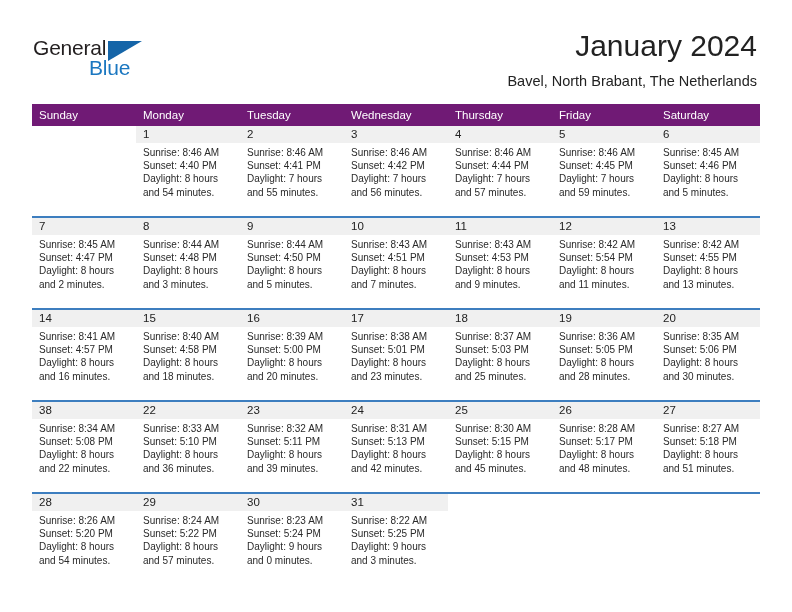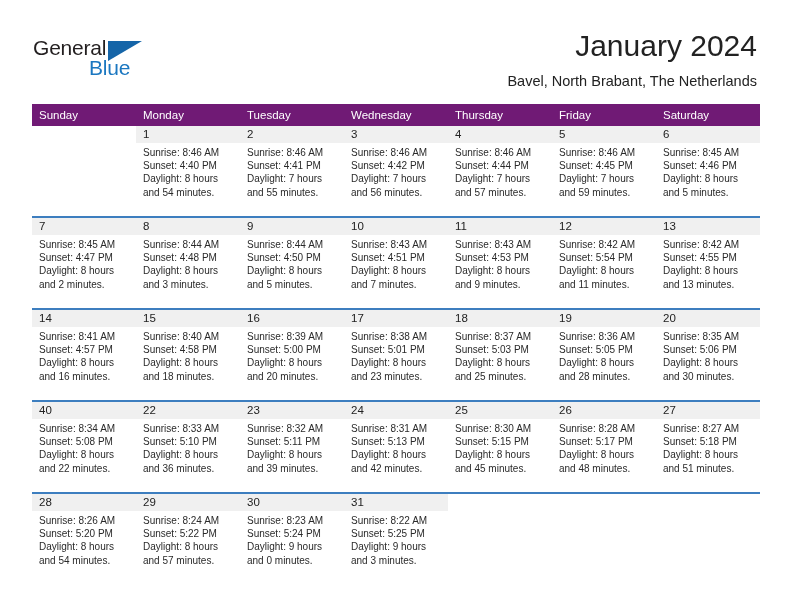--- a/index.html
+++ b/index.html
@@ -397,21 +397,21 @@
                 <div>Sunrise: 8:35 AM</div>
                 <div>Sunset: 5:06 PM</div>
                 <div class="daylight-line">Daylight: 8 hours and 30 minutes.</div>
               </div>
             </div>
           </td>
         </tr>
         <tr class="week-row sep">
           <td>
             <div class="cell filled">
-              <div class="daynum-strip">40</div>
+              <div class="daynum-strip">38</div>
               <div class="cell-body">
                 <div>Sunrise: 8:34 AM</div>
                 <div>Sunset: 5:08 PM</div>
                 <div class="daylight-line">Daylight: 8 hours and 22 minutes.</div>
               </div>
             </div>
           </td>
           <td>
             <div class="cell filled">
               <div class="daynum-strip">22</div>

